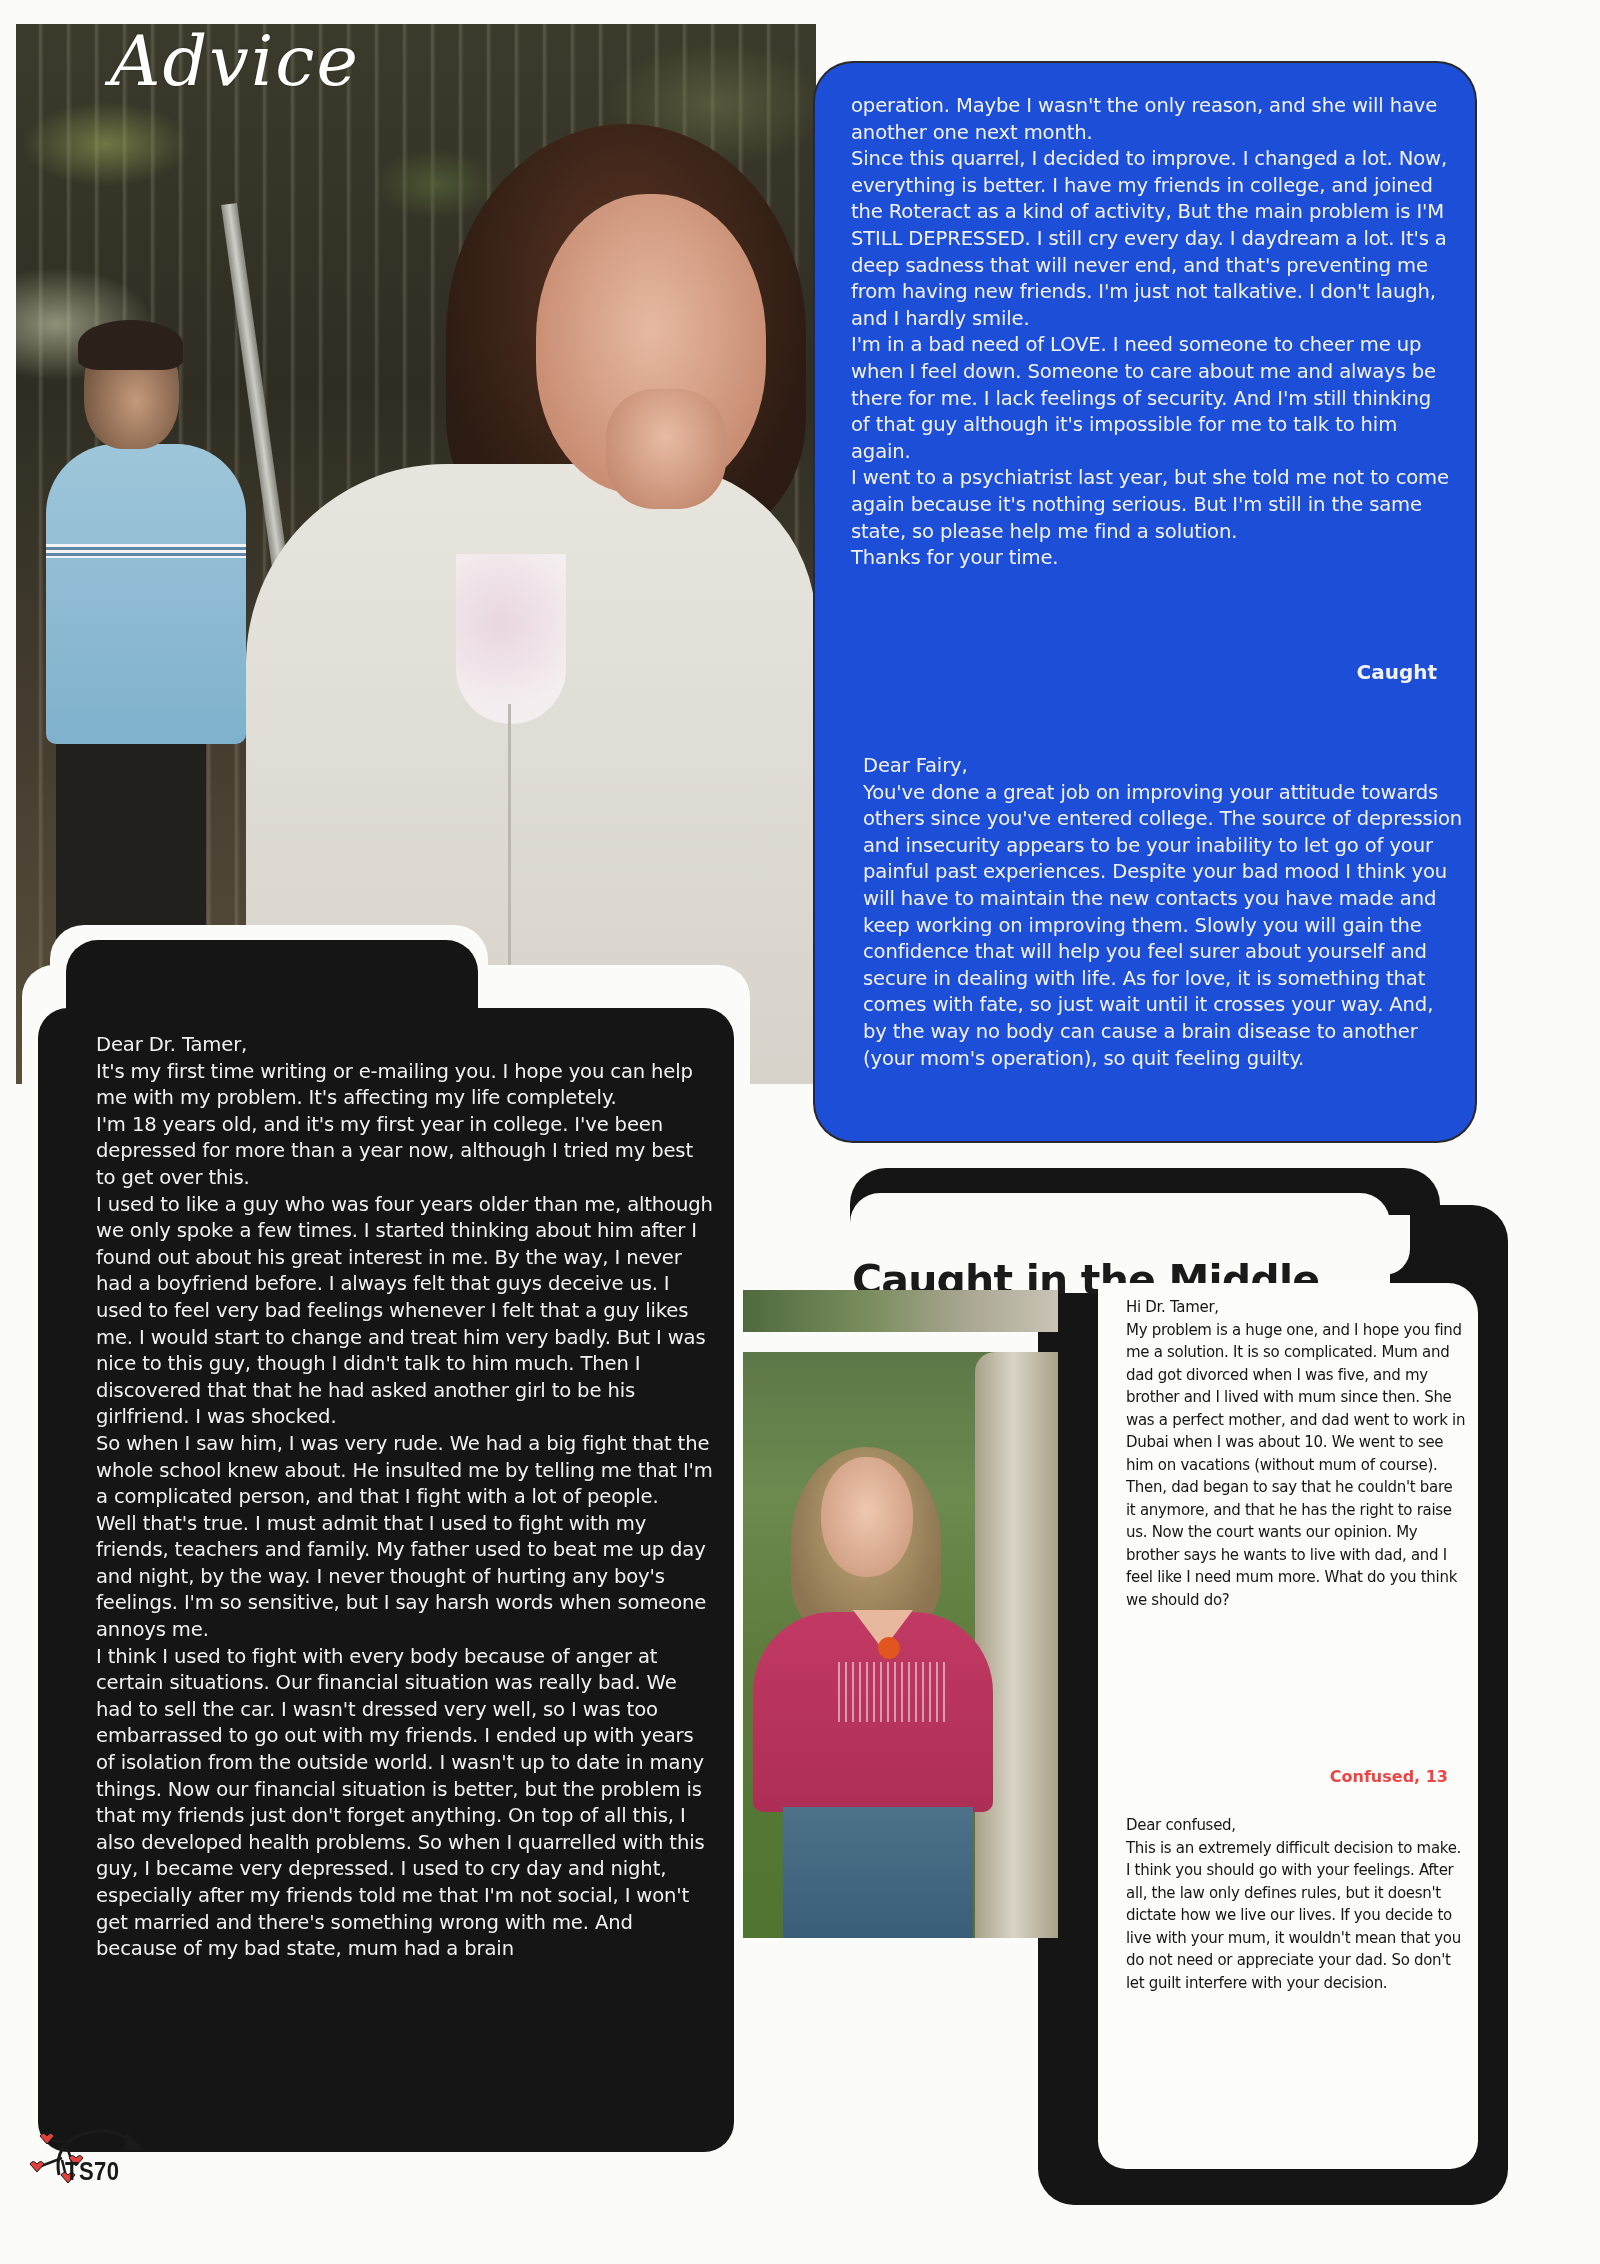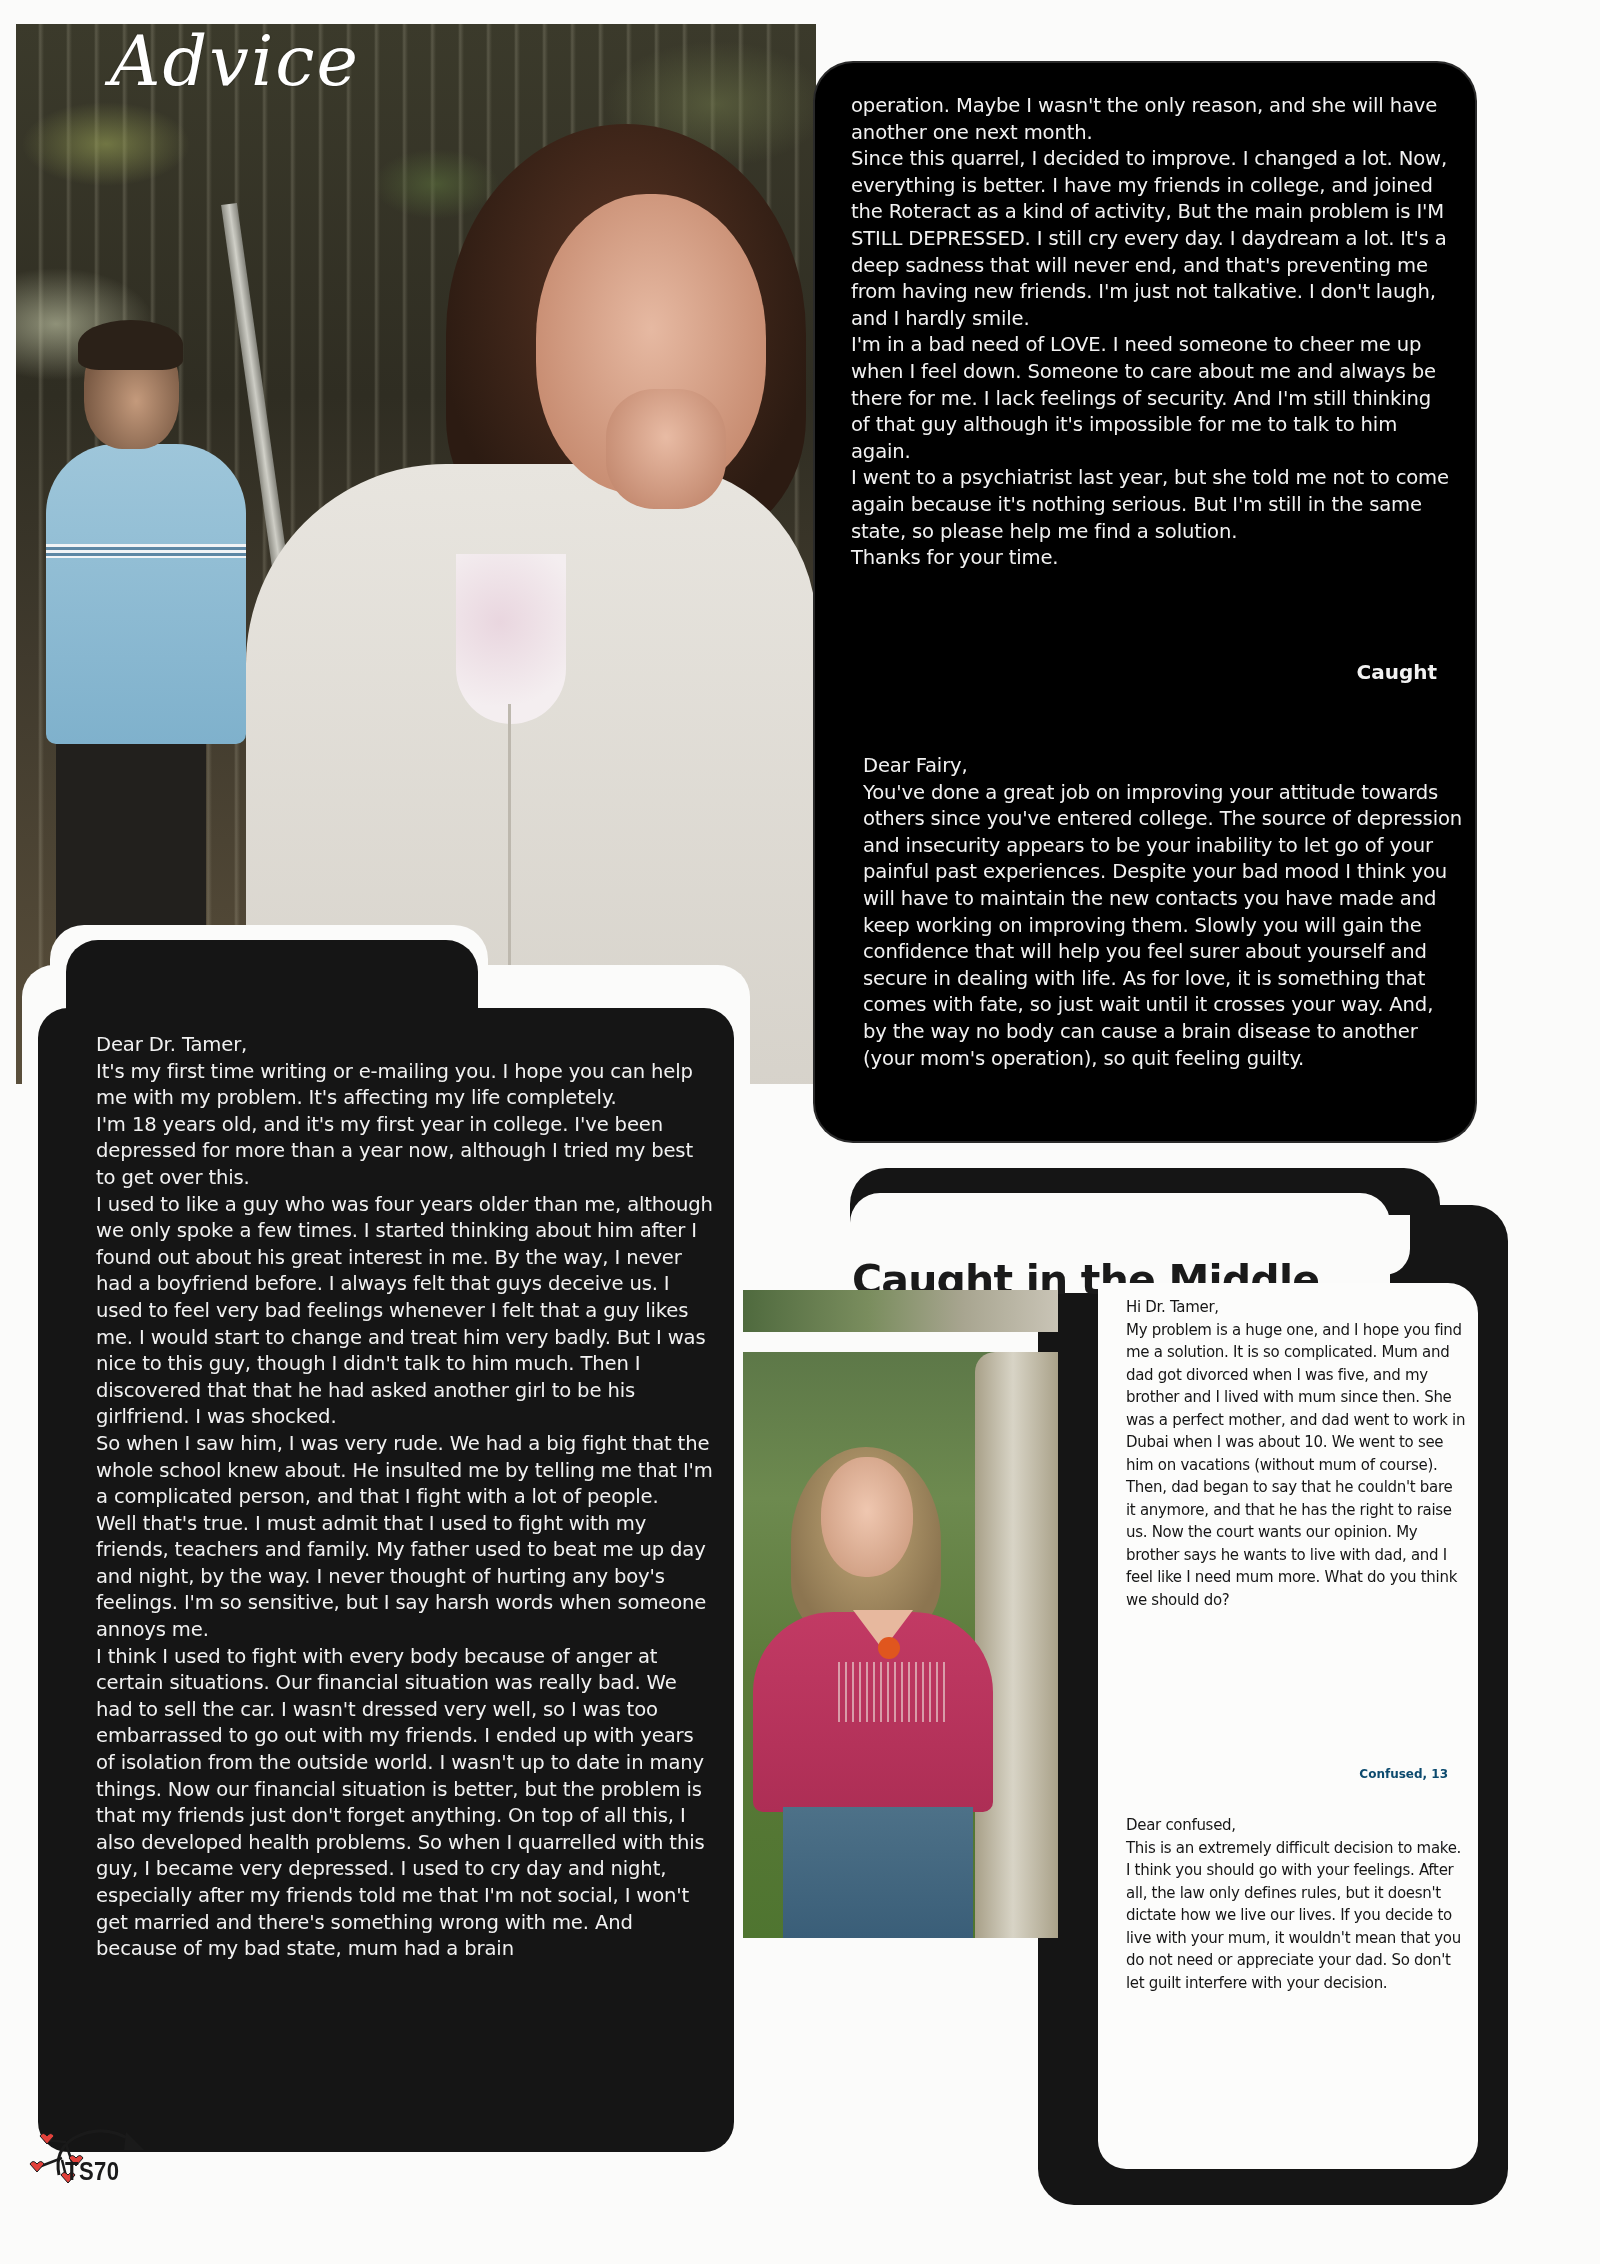--- a/index.html
+++ b/index.html
@@ -40,21 +40,21 @@
   .advice-title {
     position: absolute; left: 110px; top: 20px;
     font-family: "DejaVu Serif", serif; font-style: italic;
     font-size: 70px; color: #ffffff; letter-spacing: 2px;
     text-shadow: 0 0 2px rgba(0,0,0,0.35);
   }
 
   
   .card-top {
     position: absolute; left: 815px; top: 63px; width: 660px; height: 1078px;
-    background: #000000; border-radius: 38px;
+    background: #1d4ed8; border-radius: 38px;
     box-shadow: 0 0 0 2px #2a2a2a;
   }
   .card-top .text, .dep-card .text {
     font-family: "DejaVu Sans", sans-serif;
     color: #f2f2f2; font-size: 19.6px; line-height: 26.6px;
     white-space: pre-line; letter-spacing: -0.15px;
   }
   .card-top .text { position: absolute; left: 36px; top: 30px; width: 600px; }
   .card-top .signature { position: absolute; right: 38px; top: 597px; font-family: "DejaVu Sans", sans-serif; font-weight: bold; color: #f2f2f2; font-size: 20px; }
   .card-top .reply { position: absolute; left: 48px; top: 690px; width: 600px; }
@@ -115,21 +115,21 @@
   }
   .cm-card {
     position: absolute; left: 1098px; top: 1283px; width: 380px; height: 886px;
     background: #fcfcfb; border-radius: 0 30px 28px 28px;
   }
   .cm-card .text {
     font-family: "DejaVu Sans", sans-serif; color: #161616;
     font-size: 15px; line-height: 22.5px; white-space: pre-line; letter-spacing: -0.3px;
   }
   .cm-card .letter { position: absolute; left: 28px; top: 13px; width: 340px; }
-  .cm-card .signature { position: absolute; right: 30px; top: 484px; font-family: "DejaVu Sans", sans-serif; font-weight: bold; font-size: 12px; color: #0c4a6e; }
+  .cm-card .signature { position: absolute; right: 30px; top: 484px; font-family: "DejaVu Sans", sans-serif; font-weight: bold; font-size: 16px; color: #ef4444; }
   .cm-card .reply { position: absolute; left: 28px; top: 531px; width: 340px; }
 
   .cm-photo-strip {
     position: absolute; left: 743px; top: 1290px; width: 315px; height: 42px; overflow: hidden;
     background: linear-gradient(90deg,#4f6a3e 0%, #7a8d5e 40%, #a8a590 70%, #c9c4b6 100%);
   }
   .cm-photo {
     position: absolute; left: 743px; top: 1352px; width: 315px; height: 586px; overflow: hidden;
     background: linear-gradient(180deg, #5d7848 0%, #6d8a4f 25%, #5c7a3a 55%, #4f7530 100%);
   }

